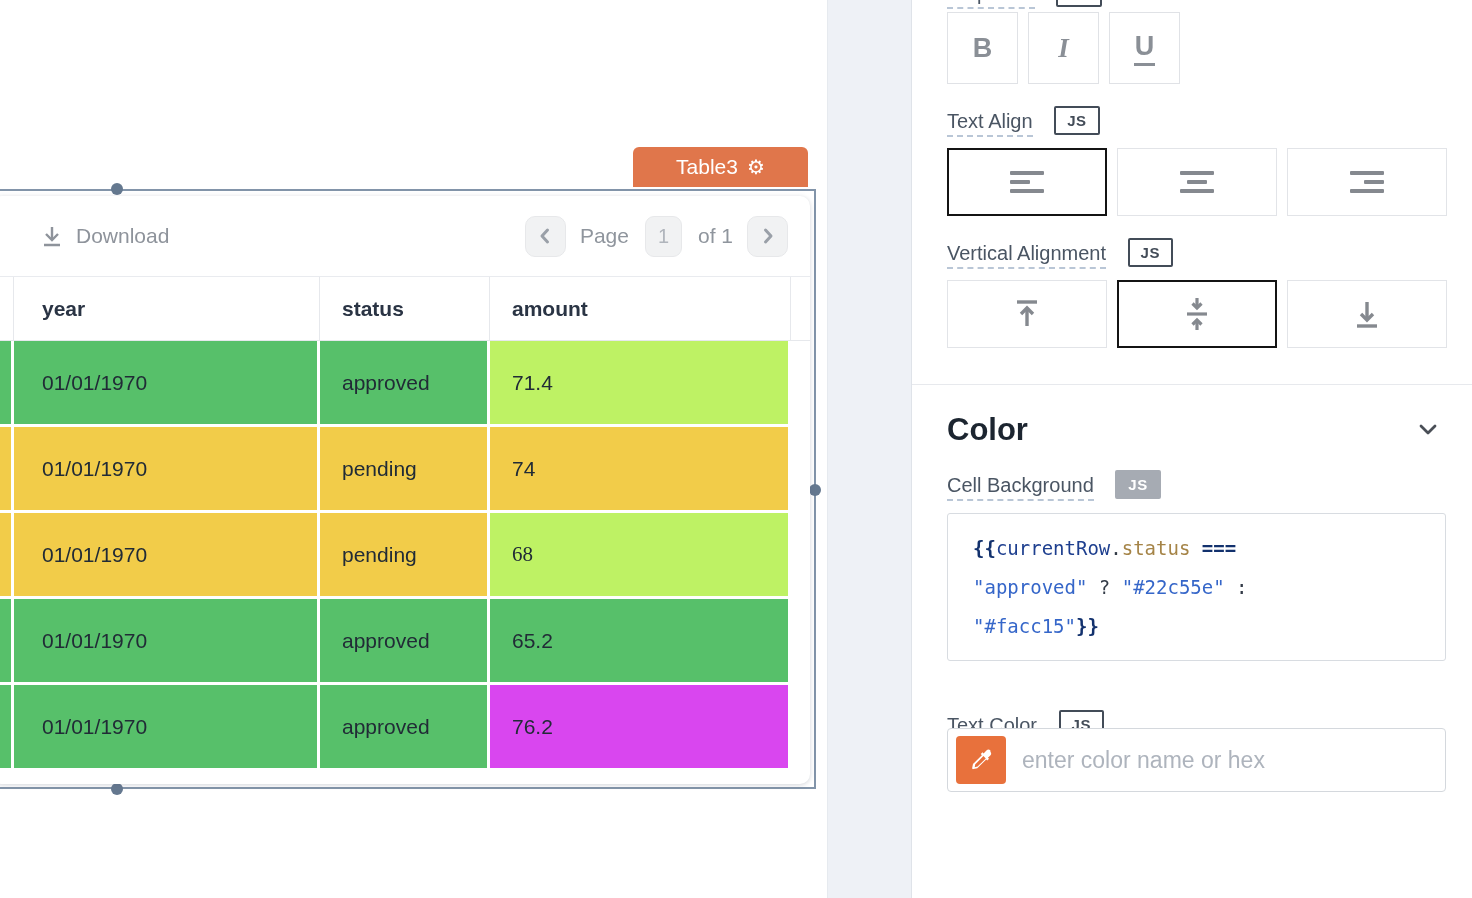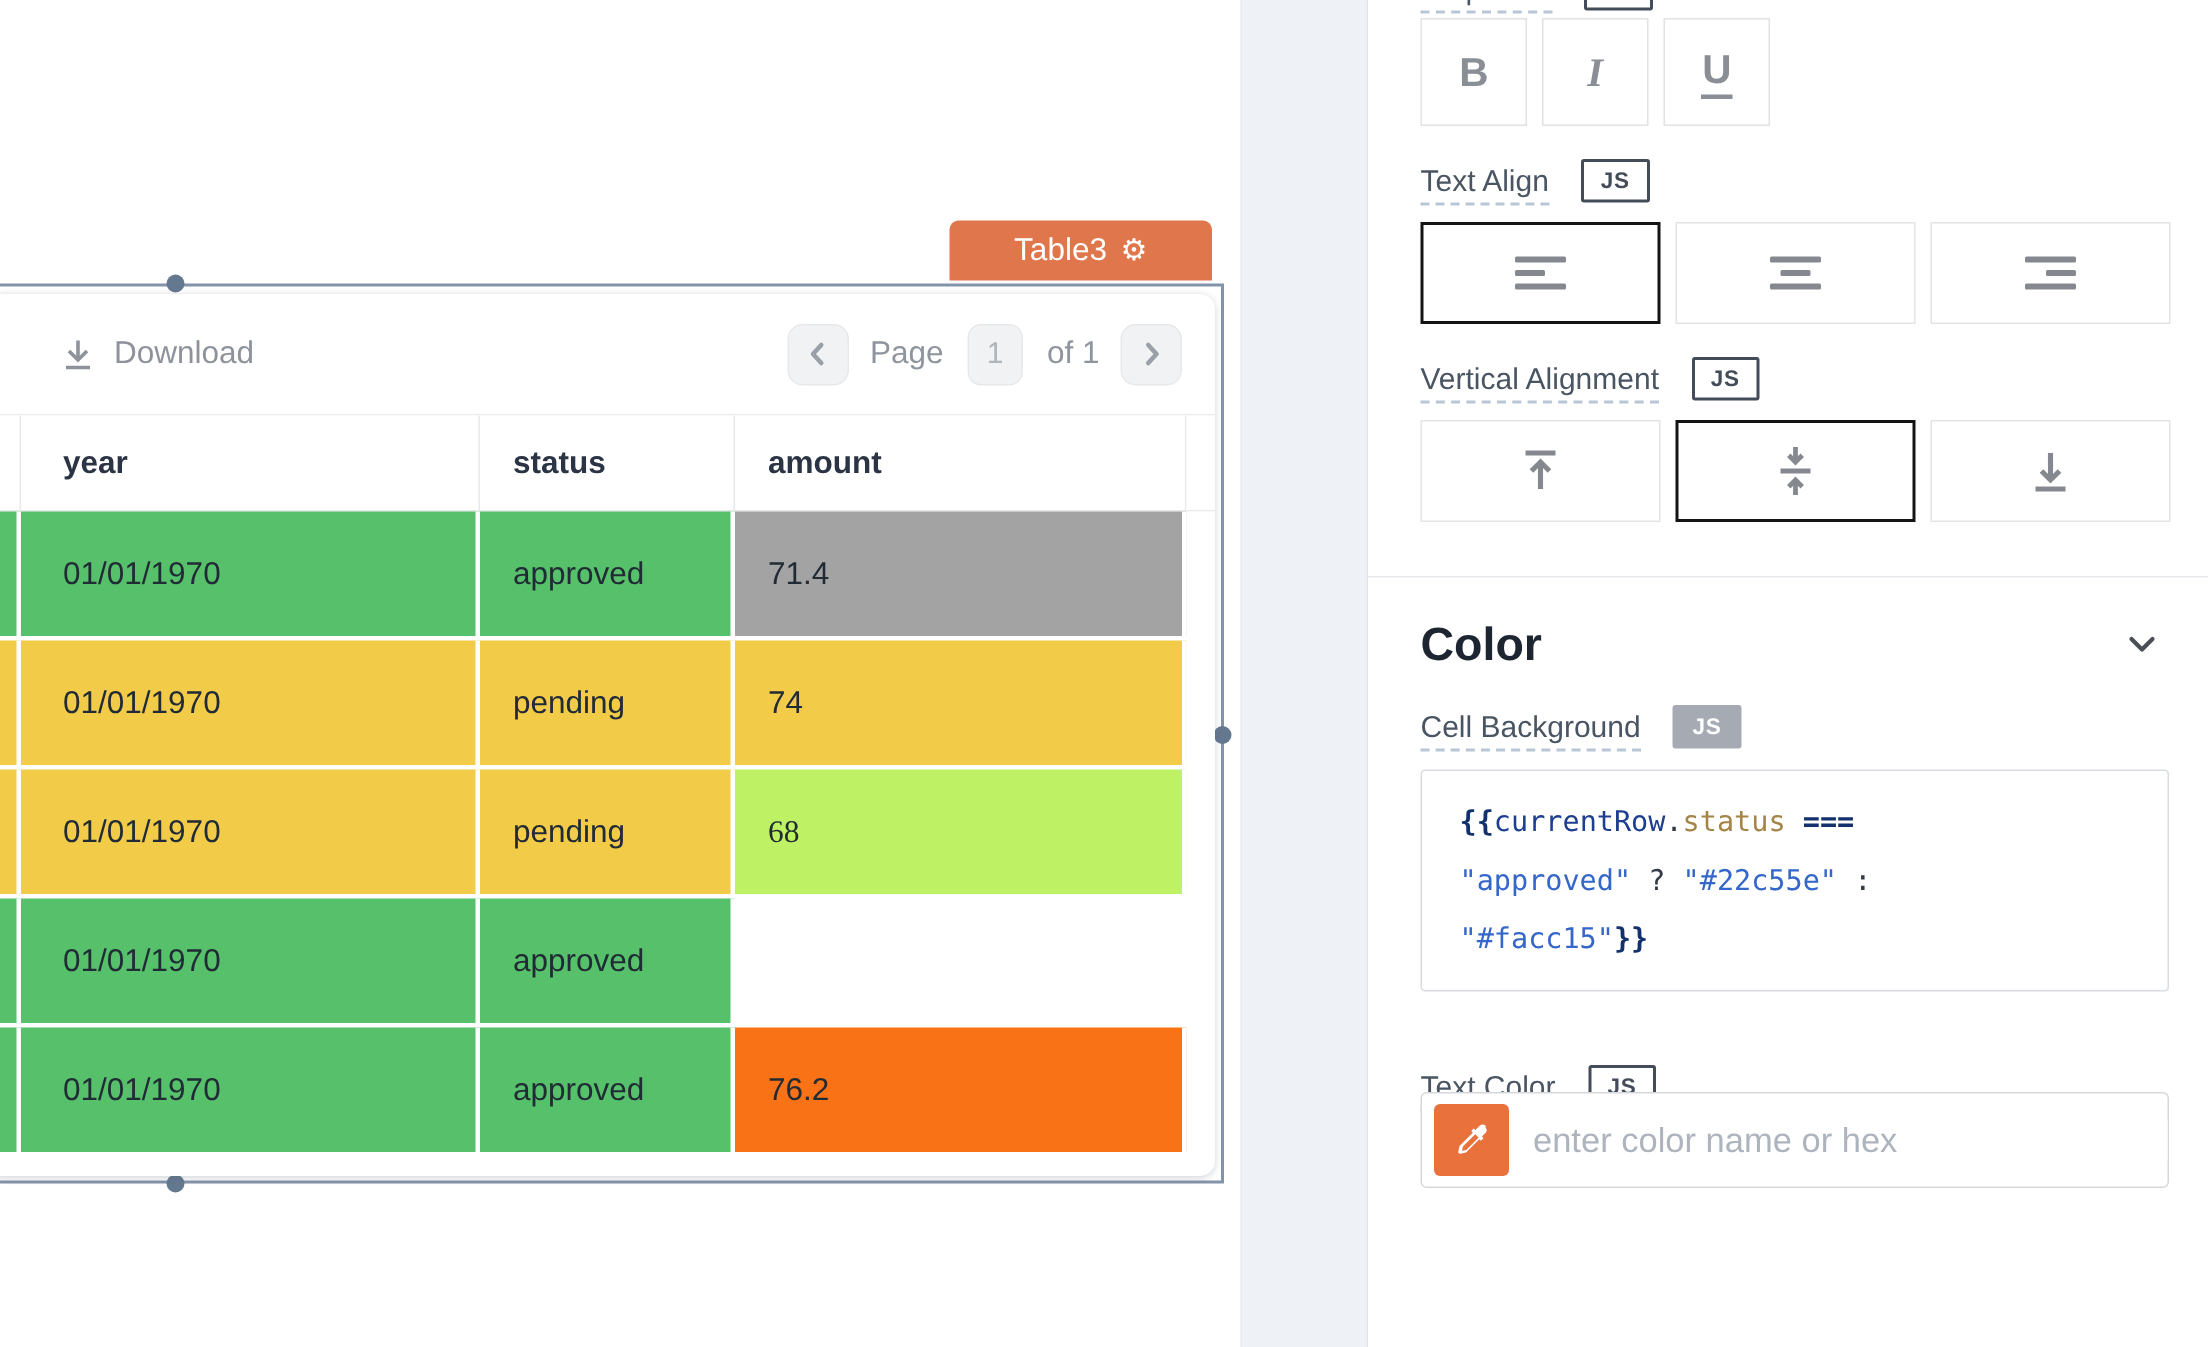--- a/index.html
+++ b/index.html
@@ -147,48 +147,49 @@
         <div class="hcell c2">status</div>
         <div class="hcell c3">amount</div>
         <div class="hcell c4"></div>
       </div>
 
       <div class="table-body">
           <div class="grid-row">
             <div class="cell c0" style="background: rgb(87, 192, 106);"></div>
             <div class="cell c1" style="background: rgb(87, 192, 106);">01/01/1970</div>
             <div class="cell c2" style="background: rgb(87, 192, 106);">approved</div>
-            <div class="cell c3" style="background: #a3a3a3;">71.4</div>
+            <div class="cell c3" style="background: #bef264;">71.4</div>
             <div class="cell cfill"></div>
           </div>
           <div class="grid-row">
             <div class="cell c0" style="background: rgb(242, 204, 73);"></div>
             <div class="cell c1" style="background: rgb(242, 204, 73);">01/01/1970</div>
             <div class="cell c2" style="background: rgb(242, 204, 73);">pending</div>
             <div class="cell c3" style="background: rgb(242, 204, 73);">74</div>
             <div class="cell cfill"></div>
           </div>
           <div class="grid-row">
             <div class="cell c0" style="background: rgb(242, 204, 73);"></div>
             <div class="cell c1" style="background: rgb(242, 204, 73);">01/01/1970</div>
             <div class="cell c2" style="background: rgb(242, 204, 73);">pending</div>
             <div class="cell c3" style="background: #bef264; font-family: Liberation Serif, serif;">68</div>
             <div class="cell cfill"></div>
           </div>
           <div class="grid-row">
             <div class="cell c0" style="background: rgb(87, 192, 106);"></div>
             <div class="cell c1" style="background: rgb(87, 192, 106);">01/01/1970</div>
             <div class="cell c2" style="background: rgb(87, 192, 106);">approved</div>
+            <div class="cell c3" style="background: rgb(87, 192, 106);">65.2</div>
             <div class="cell cfill"></div>
           </div>
           <div class="grid-row">
             <div class="cell c0" style="background: rgb(87, 192, 106);"></div>
             <div class="cell c1" style="background: rgb(87, 192, 106);">01/01/1970</div>
             <div class="cell c2" style="background: rgb(87, 192, 106);">approved</div>
-            <div class="cell c3" style="background: #f97316;">76.2</div>
+            <div class="cell c3" style="background: #d946ef;">76.2</div>
             <div class="cell cfill"></div>
           </div>
         </div>
     </div>
   </div>
 
   <div class="gutter"></div>
 
   <div class="panel">
 

